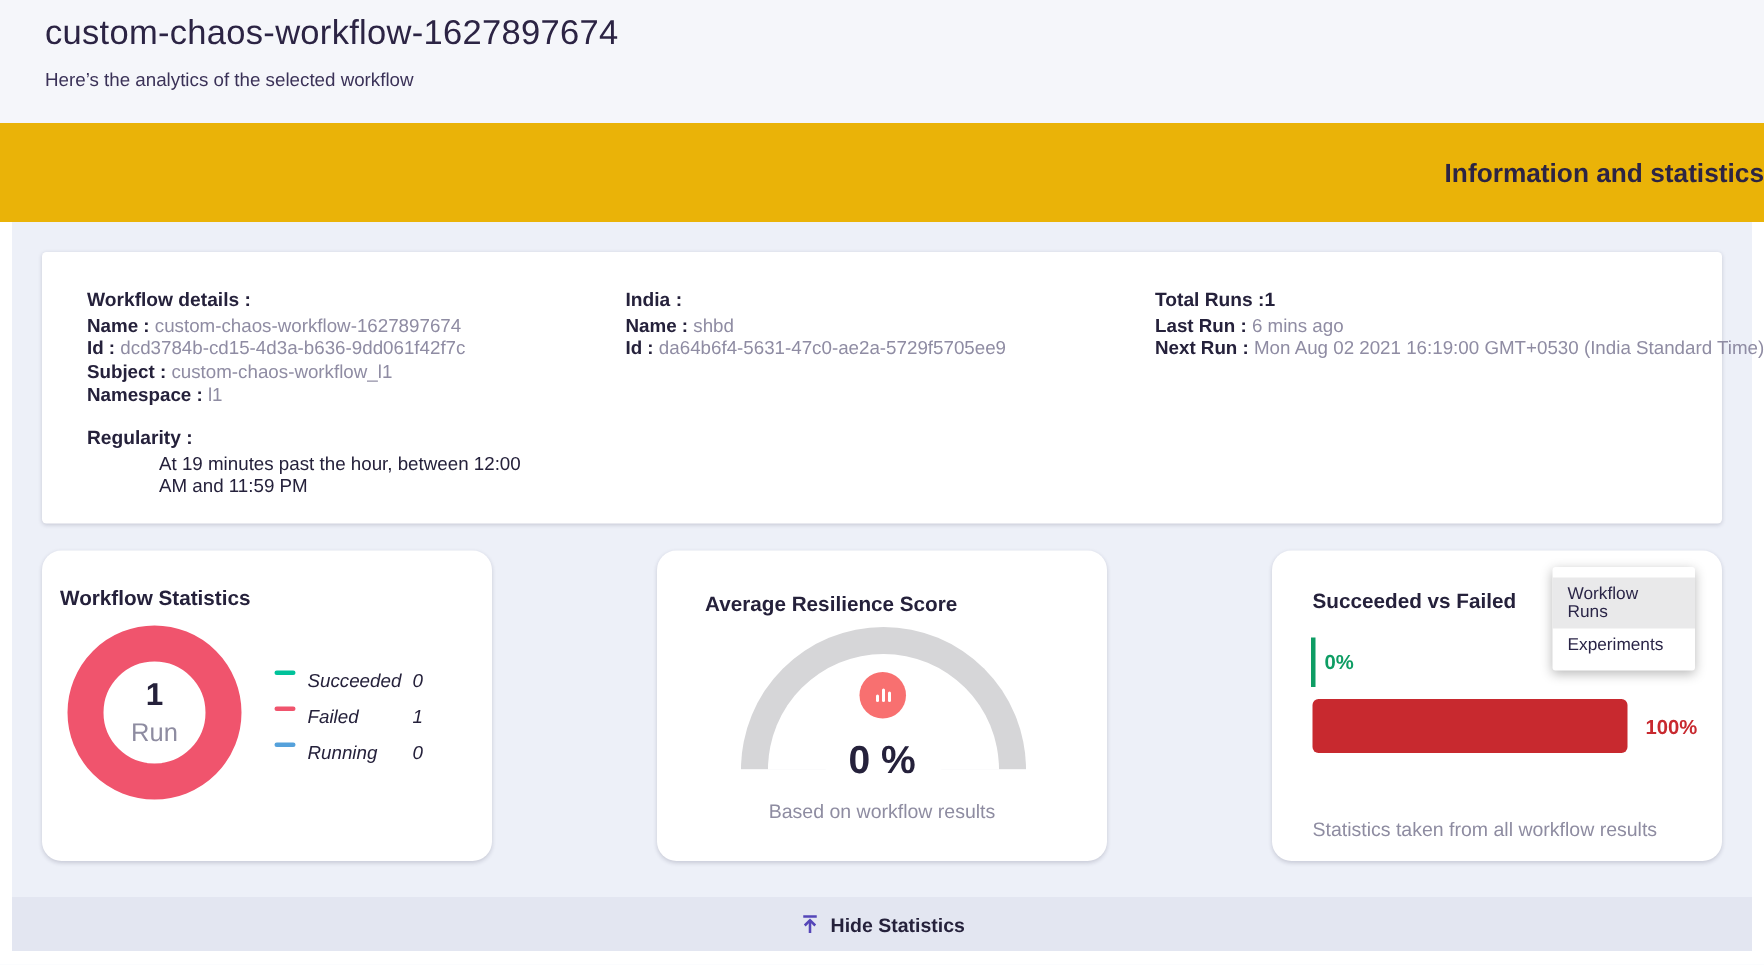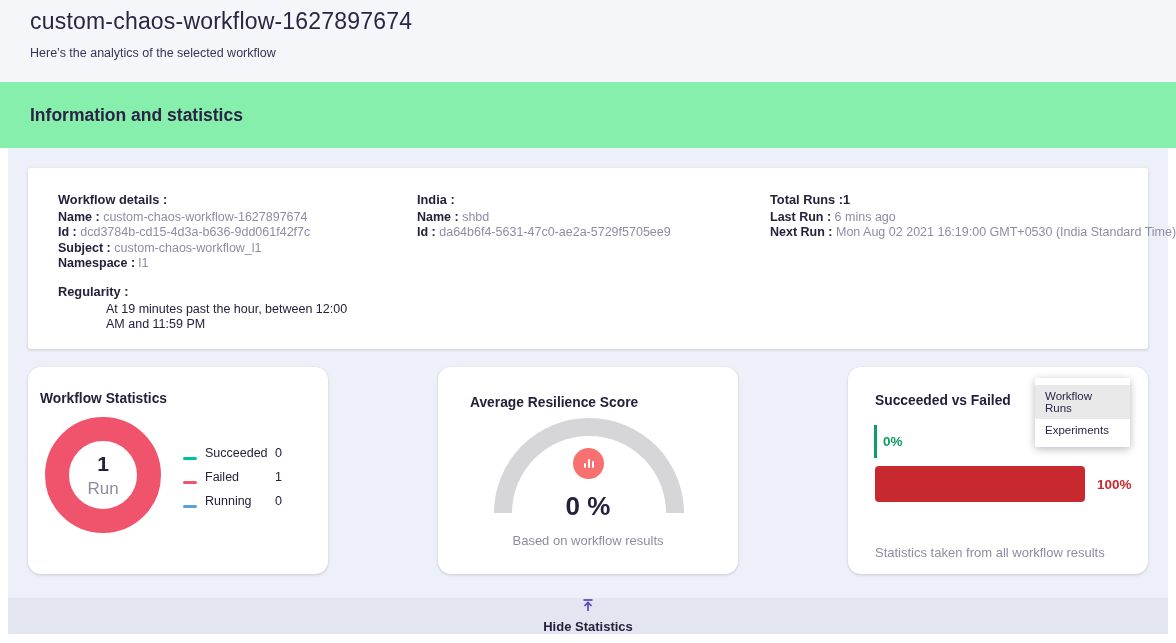--- a/index.html
+++ b/index.html
@@ -5,21 +5,21 @@
   * { margin:0; padding:0; box-sizing:border-box; }
   html,body { width:1176px; height:643px; overflow:hidden; background:#ffffff;
     font-family:"Liberation Sans", sans-serif; -webkit-font-smoothing:antialiased; }
 
   
   .page-header { height:82px; background:#F5F6FA; padding:8px 30px 0; }
   .page-title { font-size:23px; font-weight:500; color:#2C2444; letter-spacing:.2px; }
   .page-subtitle { margin-top:11px; font-size:12.5px; color:#3B3258; }
 
   
-  .section-band { height:66px; background:#86efac; display:flex; align-items:center; padding-left:30px; }
+  .section-band { height:66px; background:#eab308; display:flex; align-items:center; padding-left:30px;justify-content:flex-end; }
   .section-title { font-size:17.5px; font-weight:600; color:#2C2444; }
 
   
   .stats-section { margin:0 8px; background:#EDF0F8; height:450px; padding:20px; }
 
   .details-card { background:#fff; height:181px; border-radius:3px;
     box-shadow:0 1px 3px rgba(30,30,60,.18); padding:24px 30px;
     display:grid; grid-template-columns:359px 353px 1fr; font-size:12.5px; }
   .blk-heading { font-weight:700; color:#25213B; font-size:12.8px; margin-bottom:3px; }
   .drow { line-height:15.3px; white-space:nowrap; }
@@ -35,21 +35,21 @@
   .card-title { position:absolute; font-size:13.8px; font-weight:600; color:#25213B; }
 
   
   .c1-title { top:24px; left:12px; }
   .donut { position:absolute; top:50px; left:17px; width:116px; height:116px;
     border:24px solid #F0546D; border-radius:50%;
     display:flex; flex-direction:column; align-items:center; justify-content:center; }
   .donut-value { font-size:21px; font-weight:600; color:#25213B; }
   .donut-label { font-size:17px; color:#8E8CA1; margin-top:3px; }
   .legend { position:absolute; left:155px; top:80px; }
-  .legend-item { display:flex; align-items:flex-end; height:13px; margin-bottom:11px; }
+  .legend-item { display:flex; align-items:flex-start; height:13px; margin-bottom:11px;font-style:italic; }
   .dash { width:14px; height:3px; border-radius:2px; margin-right:8px; }
   .dash-succeeded { background:#00C29A; }
   .dash-failed { background:#F0546D; }
   .dash-running { background:#55A1DB; }
   .legend-label { width:62px; font-size:12.5px; color:#25213B; }
   .legend-value { margin-left:8px; font-size:12.5px; color:#25213B; }
 
   
   .c2-title { top:28px; left:32px; }
   .gauge { position:absolute; left:56px; top:51px; width:190px; height:95px; }
@@ -75,21 +75,21 @@
   .red-pct { margin-left:12px; font-size:13.5px; font-weight:700; color:#C8292F; }
   .c3-note { position:absolute; top:178px; left:27px; font-size:13px; color:#8E8CA1; }
 
   .dropdown { position:absolute; top:11px; right:18px; width:95px; background:#fff;
     border-radius:2px; box-shadow:0 2px 8px rgba(0,0,0,.28); padding:7px 0 6px; z-index:5; }
   .dropdown-item { font-size:11.5px; color:#2A2547; padding:5px 10px; cursor:default; }
   .dropdown-item.selected { background:#E9E9EA; }
 
   
   .hide-bar { margin:0 8px; height:36px; background:#E3E6F1; display:flex;
-    align-items:center; justify-content:flex-start; gap:7px; cursor:pointer;flex-direction:column; }
+    align-items:center; justify-content:center; gap:7px; cursor:pointer; }
   .hide-label { font-size:13px; font-weight:600; color:#25213B; }
 </style>
 </head>
 <body>
 
 <div class="page-header">
   <div class="page-title">custom-chaos-workflow-1627897674</div>
   <div class="page-subtitle">Here’s the analytics of the selected workflow</div>
 </div>
 

